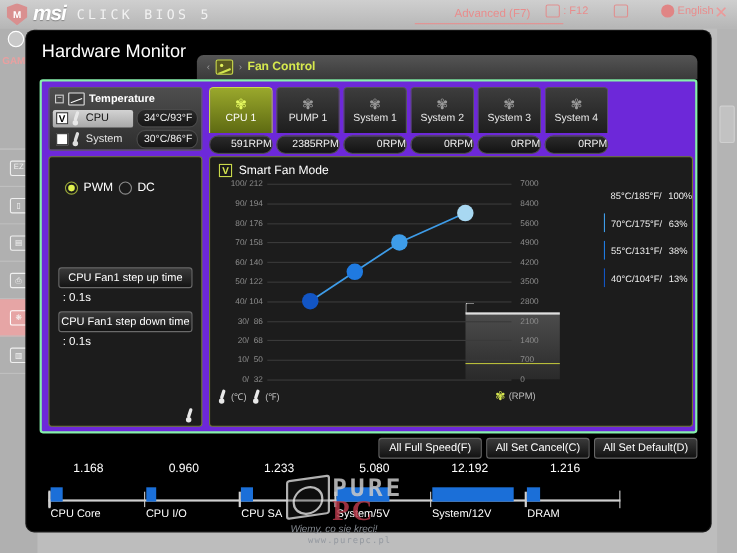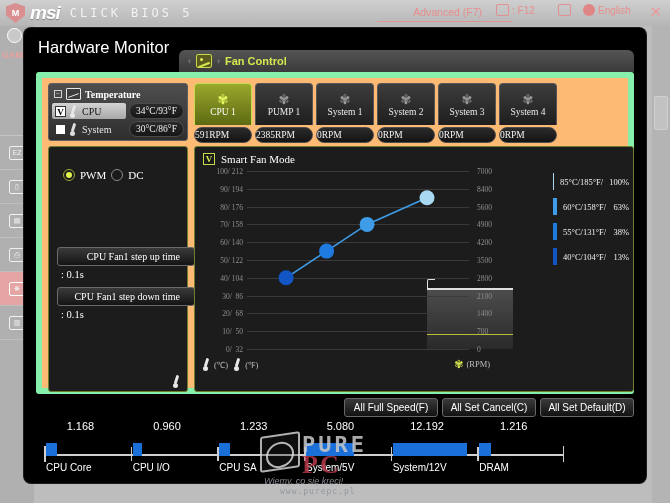--- a/index.html
+++ b/index.html
@@ -154,24 +154,23 @@
   .crumb-ico:after {
     content:''; position:absolute; left:3px; top:3px;
     width: 3px; height: 3px; border-radius:50%; background:#e2f25c;
   }
   #crumb-label { color: #d6e84e; font-size: 11px; font-weight: bold; }
 
   
   #panel {
     position: absolute; left: 12px; top: 44px;
     width: 598px; height: 322px;
-    background: #fdba74;
-    border: 6px solid #86efac;
+    background: #6d28d9;
+    border: 2px solid #86efac;
     border-radius: 3px;
-    font-family: Liberation Serif, serif;
   }
 
   
   #temp-box {
     position: absolute; left: 6px; top: 5px;
     width: 140px; height: 58px;
     background: linear-gradient(#4e4e4e, #2e2e2e);
     border: 1px solid #5e5e5e;
     border-radius: 3px; padding: 3px;
   }
@@ -243,21 +242,21 @@
   }
   .fan-glyph { font-size: 13px; color: #9a9a9a; line-height: 13px; }
   .fan-tab.active .fan-glyph { color: #e4f85f; }
   .fan-name { color: #e9e9e9; font-size: 9.5px; }
   .fan-tab.active .fan-name { color: #ffffff; }
   .fan-rpm {
     margin-top: 2px;
     background: linear-gradient(#2b2b2b,#131313);
     border: 1px solid #4c4c4c; border-radius: 9px;
     color: #f2f2f2; font-size: 9.5px;
-    text-align: left; padding: 2px 0;
+    text-align: right; padding: 2px 0;
   }
 
   
   #left-ctl {
     position: absolute; left: 6px; top: 68px;
     width: 140px; height: 246px;
     background: #1c1c1c;
     border: 1px solid #6f7c31;
     border-radius: 3px;
   }
@@ -267,25 +266,25 @@
   }
   .radio {
     width: 12px; height: 12px; border-radius: 50%;
     border: 1.5px solid #9aa83a; background: #1a1a1a;
     display: flex; align-items: center; justify-content: center;
   }
   .radio.off { border-color: #8b8b8b; }
   .radio .dot { width: 6px; height: 6px; border-radius: 50%; background: #e0f24f; }
   .mode-lbl { color: #ffffff; font-size: 11px; }
   .step-btn {
-    position: absolute; left: 8px; width: 138px;
+    position: absolute; left: 8px; width: 122px;
     background: linear-gradient(#3a3a3a, #141414);
     border: 1px solid #6a6a6a; border-radius: 3px;
     color: #ffffff; font-size: 10px;
-    text-align: right; padding: 3px 14px;
+    text-align: center; padding: 3px 0;
   }
   .step-val {
     position: absolute; left: 12px;
     color: #ffffff; font-size: 10.5px;
   }
   #left-thermo {
     position: absolute; right: 5px; bottom: 3px;
     width: 9px; height: 13px;
   }
 
@@ -481,21 +480,21 @@
 
     <div class="tb-item" style="left:496px;">
       <span class="tb-icon"></span>
       <span>: F12</span>
     </div>
 
     <div class="tb-item" style="left:558px;">
       <span class="tb-icon"></span>
     </div>
 
-    <div class="tb-item" style="left:583px;">
+    <div class="tb-item" style="left:601px;">
       <span class="tb-globe"></span>
       <span>English</span>
     </div>
 
     <div class="tb-close">✕</div>
   </div>
 
   <div id="bios-rail">
     <div class="rail-top">
       <div class="rail-clock"></div>
@@ -704,21 +703,21 @@
       </div>
 
       <div id="legend">
         <div class="leg-row">
           <span class="leg-swatch" style="background:#a8d8f2"></span>
           <span class="leg-temp">85°C/185°F/</span>
           <span class="leg-pct">100%</span>
         </div>
         <div class="leg-row">
           <span class="leg-swatch" style="background:#3e9ce8"></span>
-          <span class="leg-temp">60°C/158°F/</span>
+          <span class="leg-temp">70°C/175°F/</span>
           <span class="leg-pct">63%</span>
         </div>
         <div class="leg-row">
           <span class="leg-swatch" style="background:#1f7ae0"></span>
           <span class="leg-temp">55°C/131°F/</span>
           <span class="leg-pct">38%</span>
         </div>
         <div class="leg-row">
           <span class="leg-swatch" style="background:#1255c4"></span>
           <span class="leg-temp">40°C/104°F/</span>

